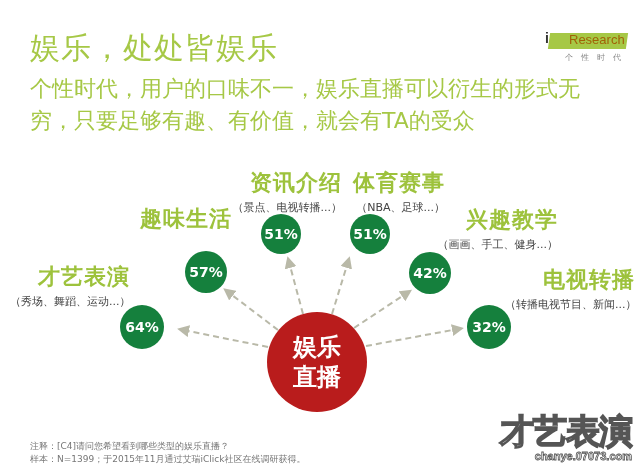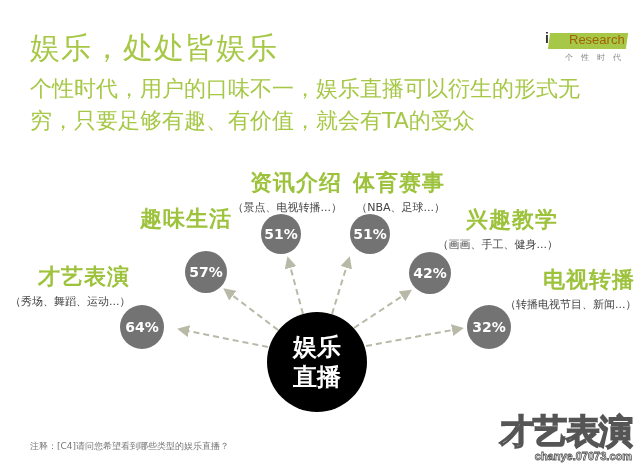--- a/index.html
+++ b/index.html
@@ -8,22 +8,22 @@
   .subtitle { position:absolute; left:30px; top:73px; width:560px; font-size:22px; line-height:32px; color:#a6c846; }
   .logo { position:absolute; left:545px; top:30px; width:90px; height:34px; }
   .logo-box { position:absolute; left:4px; top:3px; height:16px; width:78px; background:#a6c846; transform:skewX(-8deg); }
   .logo-text { position:absolute; left:24px; top:2px; font-size:13px; color:#a16207; font-family:"Liberation Sans", sans-serif; }
   .logo-i { position:absolute; left:0px; top:0px; font-size:14px; font-weight:bold; color:#333; font-family:"Liberation Sans", sans-serif; }
   .logo-sub { position:absolute; left:20px; top:22px; font-size:8px; color:#888; letter-spacing:8px; }
   svg.diagram { position:absolute; left:0; top:0; }
   .cat { position:absolute; text-align:right; }
   .cat-name { font-size:22px; font-weight:bold; color:#9dc23c; letter-spacing:1px; white-space:nowrap; }
   .cat-desc { font-size:11px; color:#444; white-space:nowrap; margin-top:2px; }
-  .pct { position:absolute; border-radius:50%; background:#737373; color:#fff; font-weight:bold; font-size:14px; display:flex; align-items:center; justify-content:center; }
-  .center { position:absolute; border-radius:50%; background:#000000; color:#fff; font-weight:bold; font-size:24px; line-height:30px; display:flex; flex-direction:column; align-items:center; justify-content:center; }
+  .pct { position:absolute; border-radius:50%; background:#15803d; color:#fff; font-weight:bold; font-size:14px; display:flex; align-items:center; justify-content:center; }
+  .center { position:absolute; border-radius:50%; background:#b91c1c; color:#fff; font-weight:bold; font-size:24px; line-height:30px; display:flex; flex-direction:column; align-items:center; justify-content:center; }
   .note { position:absolute; left:30px; top:440px; font-size:9px; color:#777; line-height:13px; }
   .watermark { position:absolute; left:500px; top:412px; width:136px; height:56px; }
   .wm-main { font-size:34px; color:#fff; font-weight:bold; letter-spacing:-1px; -webkit-text-stroke:1.5px #555; line-height:38px; }
   .wm-sub { font-size:11px; color:#fff; -webkit-text-stroke:0.8px #555; font-weight:bold; font-family:"Liberation Sans", sans-serif; line-height:13px; text-align:right; padding-right:4px; }
 </style>
 </head>
 <body>
 
 <div class="title">娱乐，处处皆娱乐</div>
 <div class="subtitle">个性时代，用户的口味不一，娱乐直播可以衍生的形式无穷，只要足够有趣、有价值，就会有TA的受众</div>
@@ -86,18 +86,19 @@
 <div class="pct" style="left:409px; top:252px; width:42px; height:42px;">42%</div>
 
 <div class="cat" style="left:505px; top:265px; width:130px;">
   <div class="cat-name">电视转播</div>
   <div class="cat-desc">（转播电视节目、新闻...）</div>
 </div>
 <div class="pct" style="left:467px; top:305px; width:44px; height:44px;">32%</div>
 
 <div class="note">
   <div>注释：[C4]请问您希望看到哪些类型的娱乐直播？</div>
+  <div>样本：N=1399；于2015年11月通过艾瑞iClick社区在线调研获得。</div>
 </div>
 
 <div class="watermark">
   <div class="wm-main">才艺表演</div>
   <div class="wm-sub">chanye.07073.com</div>
 </div>
 
 </body></html>

